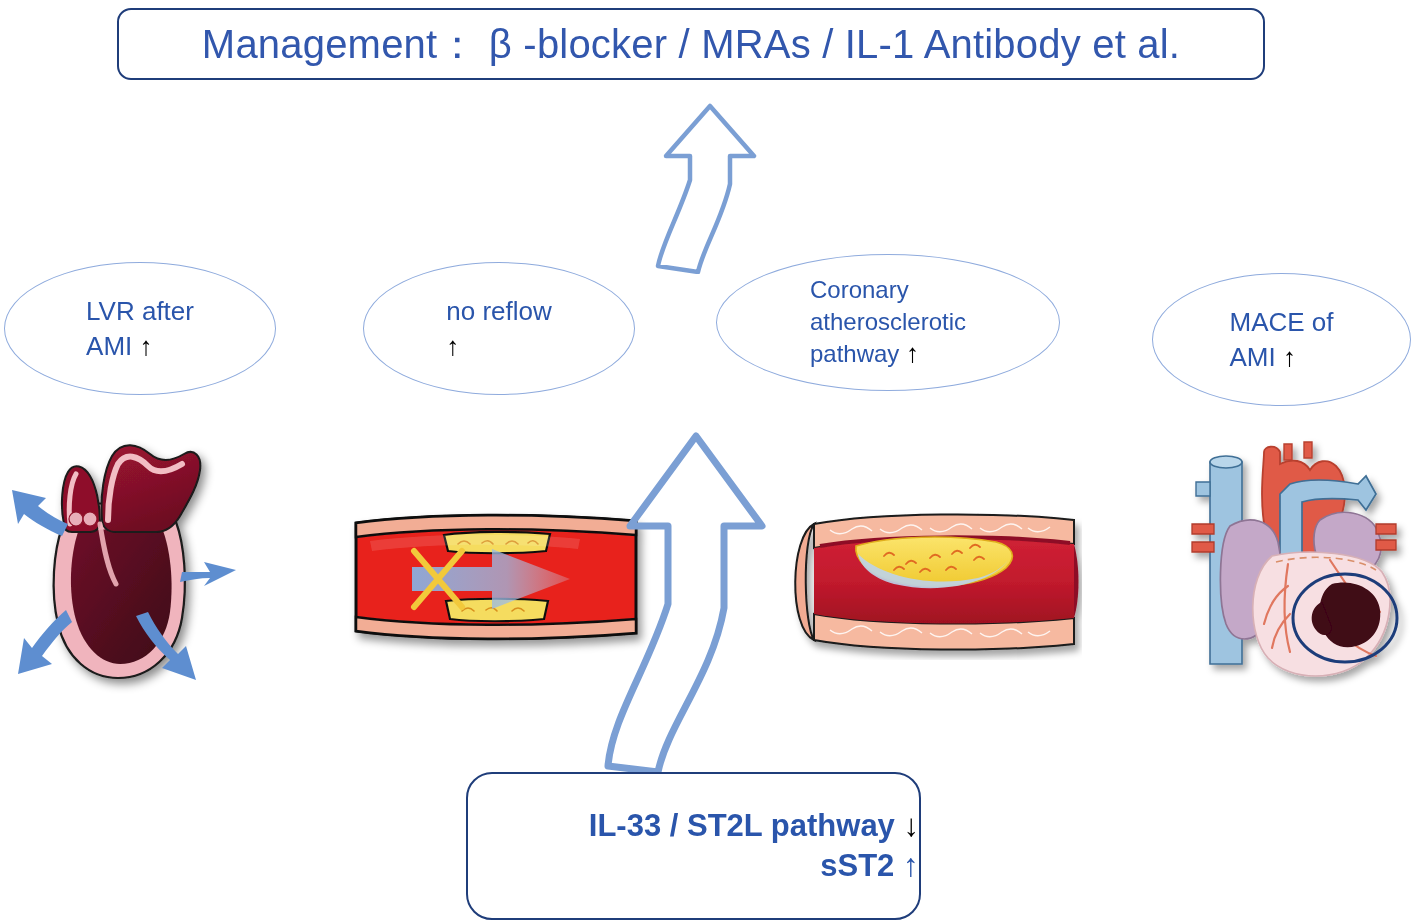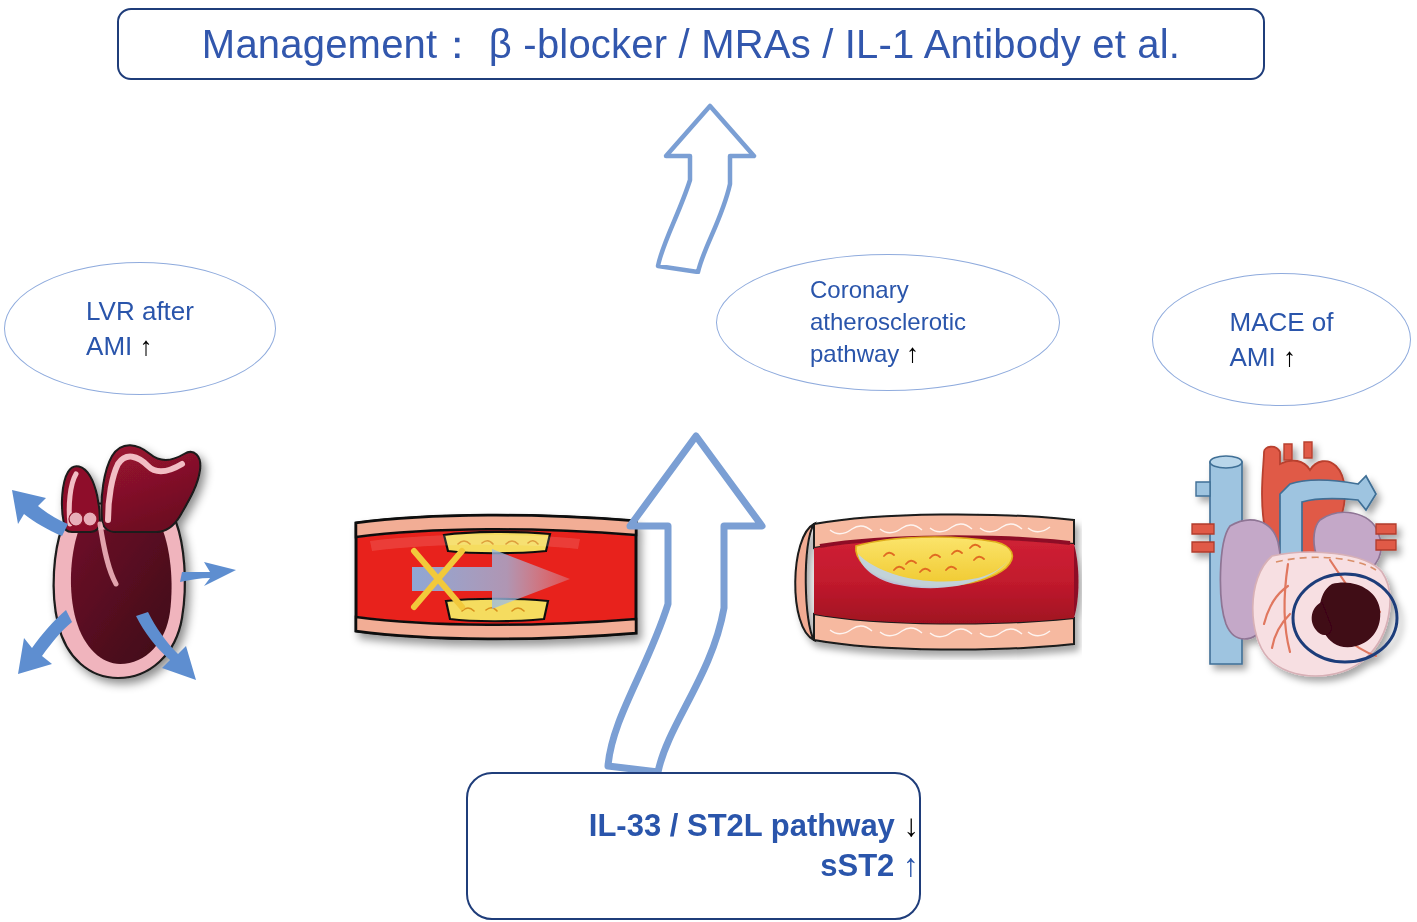--- a/index.html
+++ b/index.html
@@ -134,20 +134,26 @@
   </svg>
 
   <div class="ellipse" id="ellipse-lvr">
     <div class="ellipse-label">
       <span>LVR after</span><br>
       <span>AMI</span>
       <span class="arr">↑</span>
     </div>
   </div>
 
+  <div class="ellipse" id="ellipse-noreflow">
+    <div class="ellipse-label">
+      <span>no reflow</span><br>
+      <span class="arr">↑</span>
+    </div>
+  </div>
 
   <div class="ellipse" id="ellipse-burden">
     <div class="ellipse-label">
       <span>Coronary</span><br>
       <span>atherosclerotic</span><br>
       <span>pathway</span>
       <span class="arr">↑</span>
     </div>
   </div>
 

